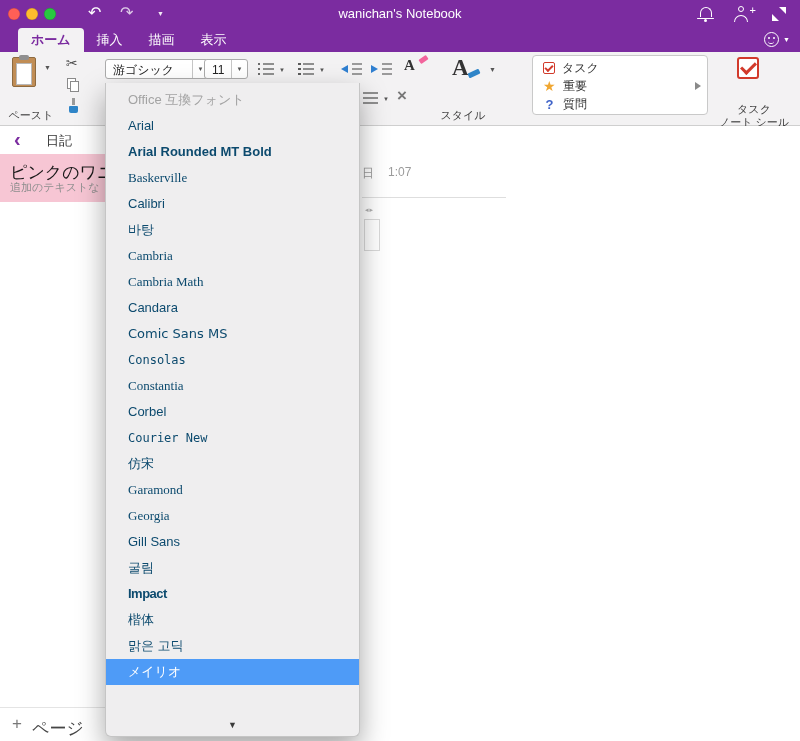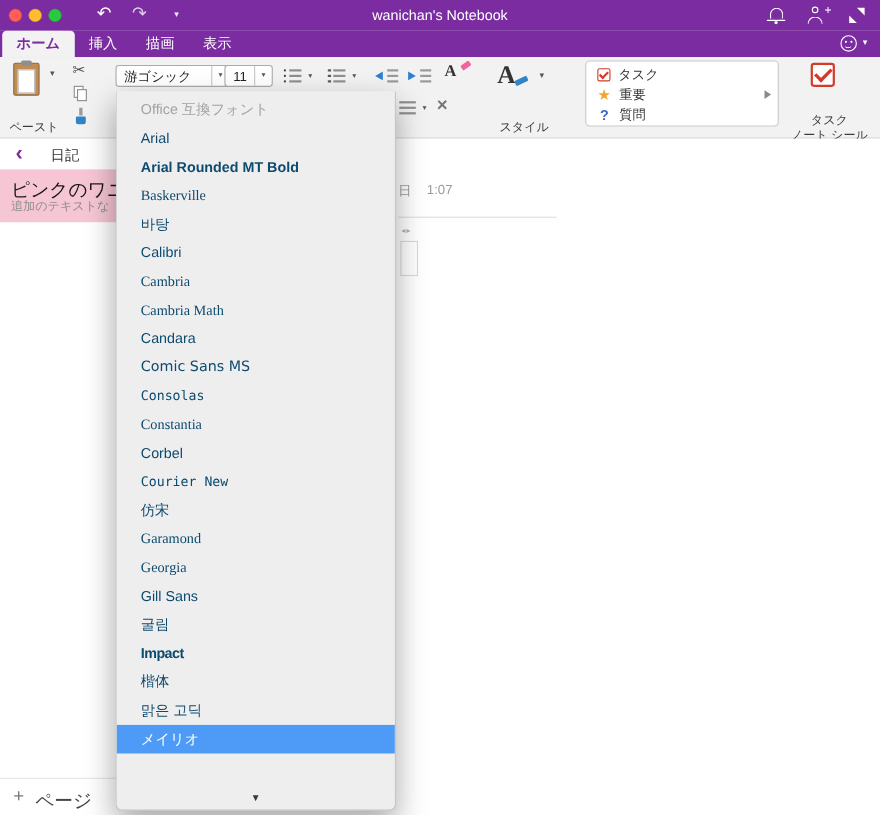--- a/index.html
+++ b/index.html
@@ -29,21 +29,21 @@
   .bell:after{content:"";position:absolute;left:3px;bottom:-5px;width:3px;height:3px;background:#fff;border-radius:50%}
   .person{position:absolute;left:734px;top:6px;width:22px;height:16px}
   .p-head{position:absolute;left:4px;top:0;width:6px;height:6px;border:1.5px solid #fff;border-radius:50%}
   .p-body{position:absolute;left:0;bottom:0;width:14px;height:7px;border:1.5px solid #fff;border-bottom:none;border-radius:7px 7px 0 0}
   .p-plus{position:absolute;right:0;top:-1px;color:#fff;font-size:11px;line-height:11px}
   .expand{position:absolute;left:772px;top:7px;width:14px;height:14px}
   .x-ne{position:absolute;right:0;top:0;width:0;height:0;border-top:7px solid #fff;border-left:7px solid transparent}
   .x-sw{position:absolute;left:0;bottom:0;width:0;height:0;border-bottom:7px solid #fff;border-right:7px solid transparent}
 
   
-  .tabrow{position:absolute;left:0;top:28px;width:100%;height:24px;background:var(--accent);display:flex;align-items:flex-end;padding-left:2px}
+  .tabrow{position:absolute;left:0;top:28px;width:100%;height:24px;background:var(--accent);display:flex;align-items:flex-end;padding-left:18px}
   .tab{height:24px;line-height:24px;padding:0 13px;font-size:13px;color:#fff;border-radius:4px 4px 0 0;cursor:default}
   .tab.active{background:#f3f2f3;color:var(--accent);font-weight:bold}
   .smiley-wrap{position:absolute;right:10px;top:4px;display:flex;align-items:center;gap:4px}
   .smiley{position:relative;width:15px;height:15px;border:1.5px solid #fff;border-radius:50%}
   .eye{position:absolute;top:4px;width:2px;height:2px;background:#fff;border-radius:50%}
   .eye.l{left:3px}.eye.r{right:3px}
   .mouth{position:absolute;left:3px;bottom:2px;width:6px;height:3px;border-bottom:1.5px solid #fff;border-radius:0 0 6px 6px}
   .smiley-caret{font-size:7px;color:#fff}
 
   
@@ -80,21 +80,21 @@
   .cf-a{font-size:15px;font-weight:bold;color:#333;font-family:"Liberation Serif",serif}
   .cf-eraser{position:absolute;right:0;top:1px;width:9px;height:5px;background:#f2649c;transform:rotate(-35deg);border-radius:1px}
   .para-frag{position:absolute;left:363px;top:40px;width:16px;height:13px}
   .para-frag i{position:absolute;left:0;width:15px;height:2px;background:#8f8f8f}
   .para-frag i:nth-child(1){top:0}.para-frag i:nth-child(2){top:5px}.para-frag i:nth-child(3){top:10px}
   .frag-caret{position:absolute;left:383px;top:44px;font-size:6px;color:#555}
   .frag-x{position:absolute;left:397px;top:34px;font-size:17px;color:#777;font-weight:bold}
   .style-a{position:absolute;left:452px;top:3px;font-size:23px;font-weight:bold;color:#333;font-family:"Liberation Serif",serif}
   .style-brush{position:absolute;left:468px;top:19px;width:12px;height:5px;background:#2f85c8;transform:rotate(-25deg);border-radius:1px}
   .style-caret{position:absolute;left:489px;top:14px;font-size:7px;color:#555}
-  .style-label{position:absolute;left:454px;top:56px;width:66px;font-size:11px;color:#3c3c3c}
+  .style-label{position:absolute;left:430px;top:56px;width:66px;text-align:center;font-size:11px;color:#3c3c3c}
   .tags-box{position:absolute;left:532px;top:3px;width:176px;height:60px;background:#fff;border:1px solid #c9c9c9;border-radius:4px}
   .tag-row{position:absolute;left:10px;display:flex;align-items:center;gap:7px;font-size:12px;color:#333;height:16px}
   .tag-row.r1{top:4px}.tag-row.r2{top:22px}.tag-row.r3{top:40px}
   .cb{width:12px;height:12px;border:1.5px solid var(--tag-red);border-radius:2px;background:#fff;position:relative;flex:none}
   .cb:after{content:"";position:absolute;left:1px;top:2px;width:6px;height:3px;border-left:2px solid var(--tag-red);border-bottom:2px solid var(--tag-red);transform:rotate(-45deg)}
   .star{color:var(--star);font-size:14px;line-height:13px;width:13px;flex:none}
   .qmark{color:#3f63c8;font-weight:bold;font-size:13px;width:13px;text-align:center;flex:none}
   .tags-expand{position:absolute;right:6px;top:26px;width:0;height:0;border-left:6px solid #8a8a8a;border-top:4px solid transparent;border-bottom:4px solid transparent}
   .seal-cb{position:absolute;left:737px;top:5px;width:22px;height:22px;border:2px solid var(--tag-red);border-radius:3px;background:#fff}
   .seal-cb:after{content:"";position:absolute;left:2px;top:3px;width:12px;height:6px;border-left:3px solid var(--tag-red);border-bottom:3px solid var(--tag-red);transform:rotate(-45deg)}
@@ -286,22 +286,22 @@
     <span class="fmt-marks">◂▸</span>
     <div class="empty-box"></div>
   </div>
 
   <div class="font-menu">
     <div class="fm-header">Office 互換フォント</div>
     <div>
         <div class="fm-item f-sans">Arial</div>
         <div class="fm-item f-bold">Arial Rounded MT Bold</div>
         <div class="fm-item f-serif">Baskerville</div>
+        <div class="fm-item f-sans">Calibri</div>
         <div class="fm-item f-serif">바탕</div>
-        <div class="fm-item f-sans">Calibri</div>
         <div class="fm-item f-serif">Cambria</div>
         <div class="fm-item f-serif">Cambria Math</div>
         <div class="fm-item f-sans">Candara</div>
         <div class="fm-item f-comic">Comic Sans MS</div>
         <div class="fm-item f-mono">Consolas</div>
         <div class="fm-item f-serif">Constantia</div>
         <div class="fm-item f-sans">Corbel</div>
         <div class="fm-item f-mono">Courier New</div>
         <div class="fm-item f-serif">仿宋</div>
         <div class="fm-item f-serif">Garamond</div>

